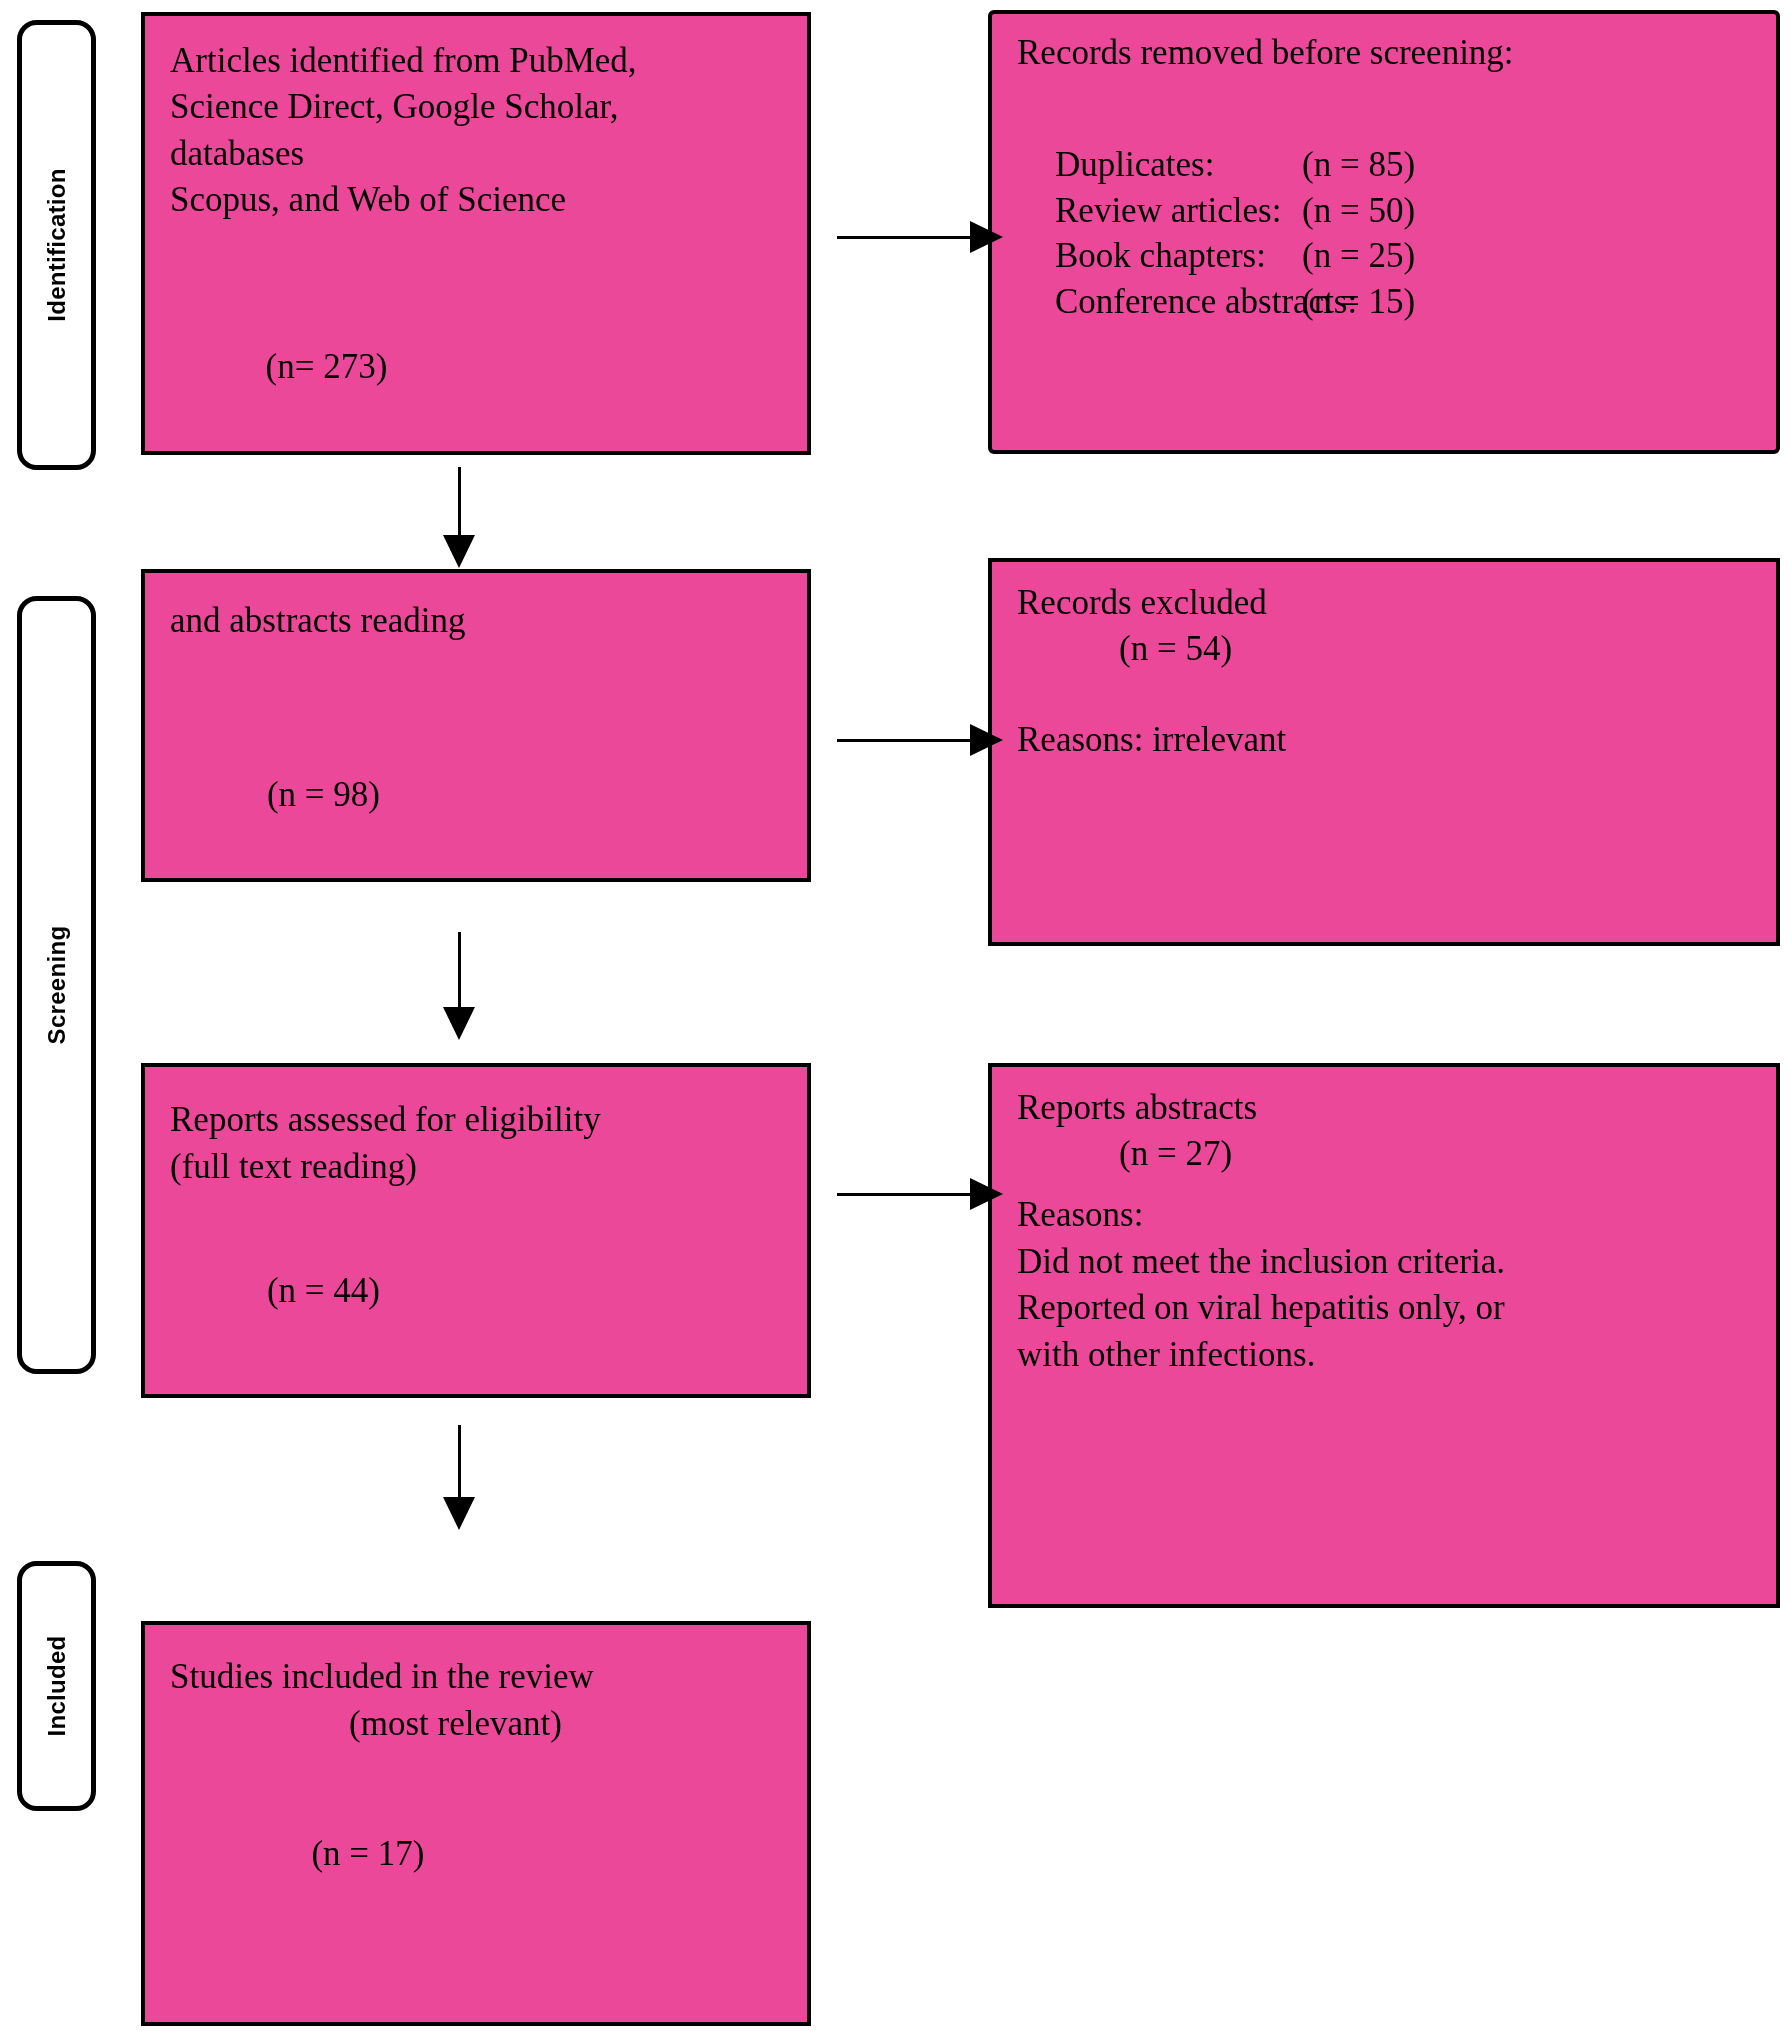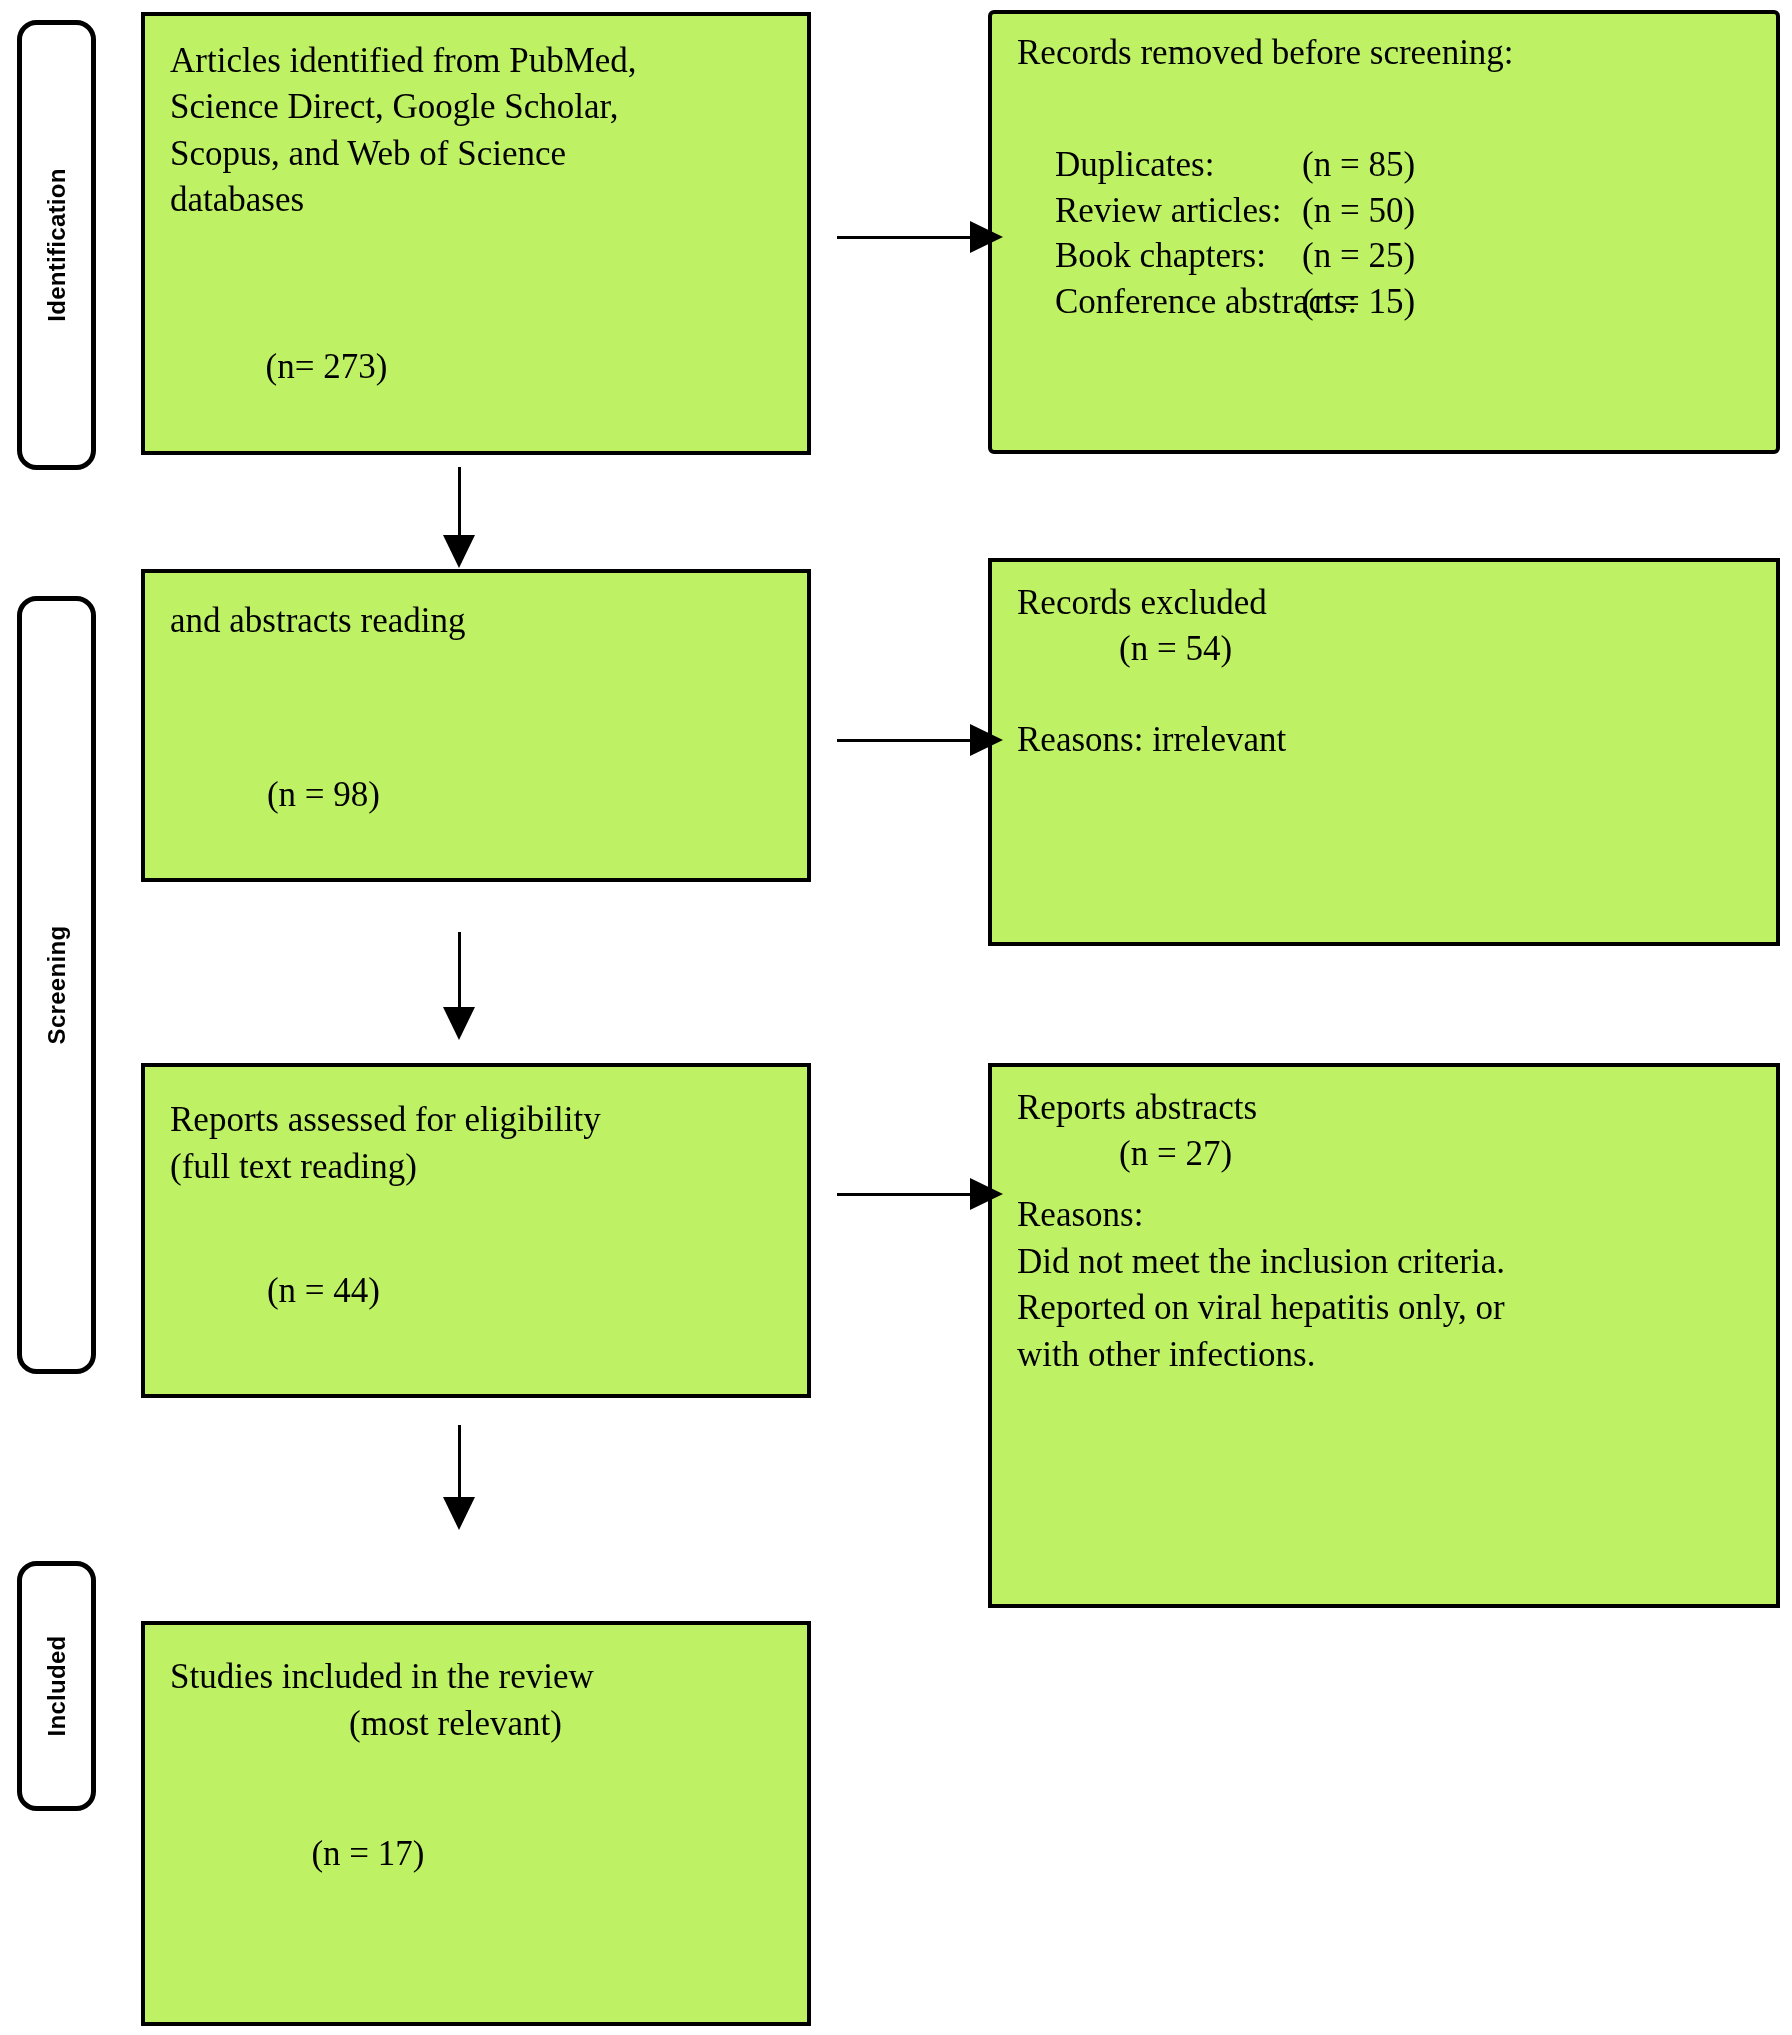--- a/index.html
+++ b/index.html
@@ -37,21 +37,21 @@
     font-size: 24px;
     letter-spacing: 0.3px;
     color: #000000;
   }
 
   
   .flow-box {
     position: absolute;
     box-sizing: border-box;
     border: 4px solid #000000;
-    background: #bef264;
+    background: #ec4899;
   }
   .box-text {
     position: absolute;
     left: 25px;
     right: 17px;
     color: #000000;
     font-size: 35px;
     line-height: 1.33;
   }
   .center-line {
@@ -134,22 +134,22 @@
   </div>
 
   <div class="stage-bracket" style="left:17px; top:1561px; width:79px; height:250px;">
     <span class="stage-label">Included</span>
   </div>
 
   <div class="flow-box" style="left:141px; top:11.5px; width:670px; height:443px;">
     <div class="box-text" style="top:22px;">
       <div>Articles identified from PubMed,</div>
       <div>Science Direct, Google Scholar,</div>
+      <div>databases</div>
       <div>Scopus, and Web of Science</div>
-      <div>databases</div>
     </div>
     <div class="box-text center-line" style="top:328px; left:0; right:299px;">
       <span>(n= 273)</span>
     </div>
   </div>
 
   <div class="flow-box" style="left:988px; top:10.4px; width:792px; height:444px;border-radius:6px;">
     <div class="box-text" style="top:16px;">
       <div>Records removed before screening:</div>
     </div>

